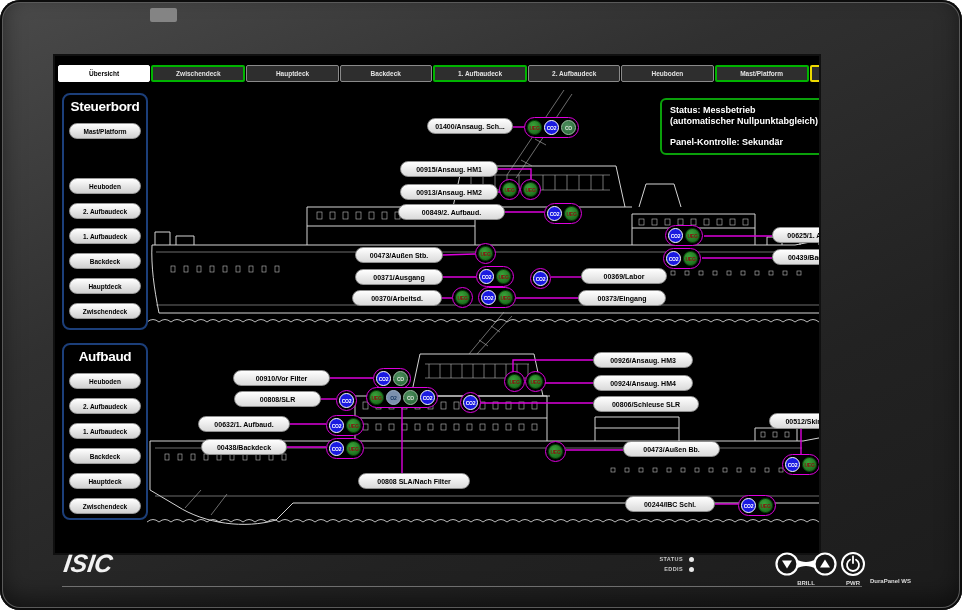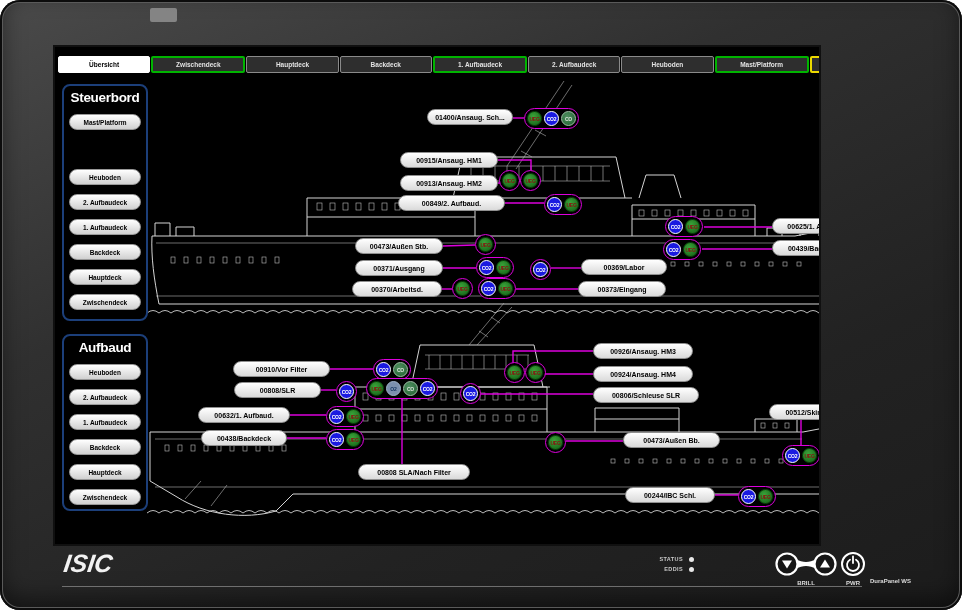--- a/index.html
+++ b/index.html
@@ -1,21 +1,21 @@
 <!DOCTYPE html>
 <html><head>
 <meta charset="utf-8">
 <style>
   *{box-sizing:border-box;margin:0;padding:0}
   html,body{width:962px;height:610px;background:#fff;font-family:"Liberation Sans",sans-serif;overflow:hidden}
   .panel{position:absolute;left:0;top:0;width:962px;height:610px;border-radius:20px;
     background:linear-gradient(155deg,#4a4a4a 0%,#303030 35%,#222 70%,#1c1c1c 100%);
     box-shadow:inset 0 0 0 2px #0c0c0c, inset 0 0 0 3px #5a5a5a, inset 0 -10px 24px rgba(0,0,0,.55);}
   .bezel-tag{position:absolute;left:150px;top:8px;width:27px;height:14px;background:#8f8f8f;border-radius:2px;opacity:.85}
-  .screen{position:absolute;left:55px;top:47px;width:764px;height:497px;background:#000;
+  .screen{position:absolute;left:55px;top:56px;width:764px;height:497px;background:#000;
     box-shadow:0 0 0 2px #101010, inset 0 0 12px #000;overflow:hidden}
   #overlay{position:absolute;left:0;top:0;width:852px;height:497px}
   #sensor-layer{position:absolute;left:0;top:0;width:852px;height:497px}
   .ship path{stroke:#d4d4d4;stroke-width:1;fill:none}
   .ship .thin{stroke:#b5b5b5;stroke-width:.6;fill:none}
   .deco rect,.deco line{stroke:#c0c0c0;stroke-width:.6;fill:none}
   .water{stroke:#cfcfcf;stroke-width:.9;fill:none}
   .connector{stroke:#dd00dd;stroke-width:1.4;fill:none}
   .sensor-label{position:absolute;height:16px;background:linear-gradient(#ffffff,#dadada);border:1px solid #8f8f8f;
     border-radius:8px;color:#000;font-size:7px;font-weight:bold;display:flex;align-items:center;justify-content:center;
@@ -375,20 +375,29 @@
       <div class="side-buttons">
           <button class="side-btn">Heuboden</button>
           <button class="side-btn">2. Aufbaudeck</button>
           <button class="side-btn">1. Aufbaudeck</button>
           <button class="side-btn">Backdeck</button>
           <button class="side-btn">Hauptdeck</button>
           <button class="side-btn">Zwischendeck</button>
         </div>
     </div>
 
+    <div class="status-panel">
+      <div class="status-lines">
+        <div>Status: Messbetrieb</div>
+        <div>(automatischer Nullpunktabgleich)</div>
+        <div class="ctl">Panel-Kontrolle: Sekundär</div>
+      </div>
+      <button class="pill standby">&gt;&gt; Standby</button>
+      <button class="pill primar">&gt;&gt; Primär</button>
+    </div>
   </div>
 
   <div class="brand">ISIC</div>
   <div class="bezel-line"></div>
 
   <div class="led-block">
     <div class="led-row">
       <span class="led-label">STATUS</span>
       <span class="led-dot"></span>
     </div>

